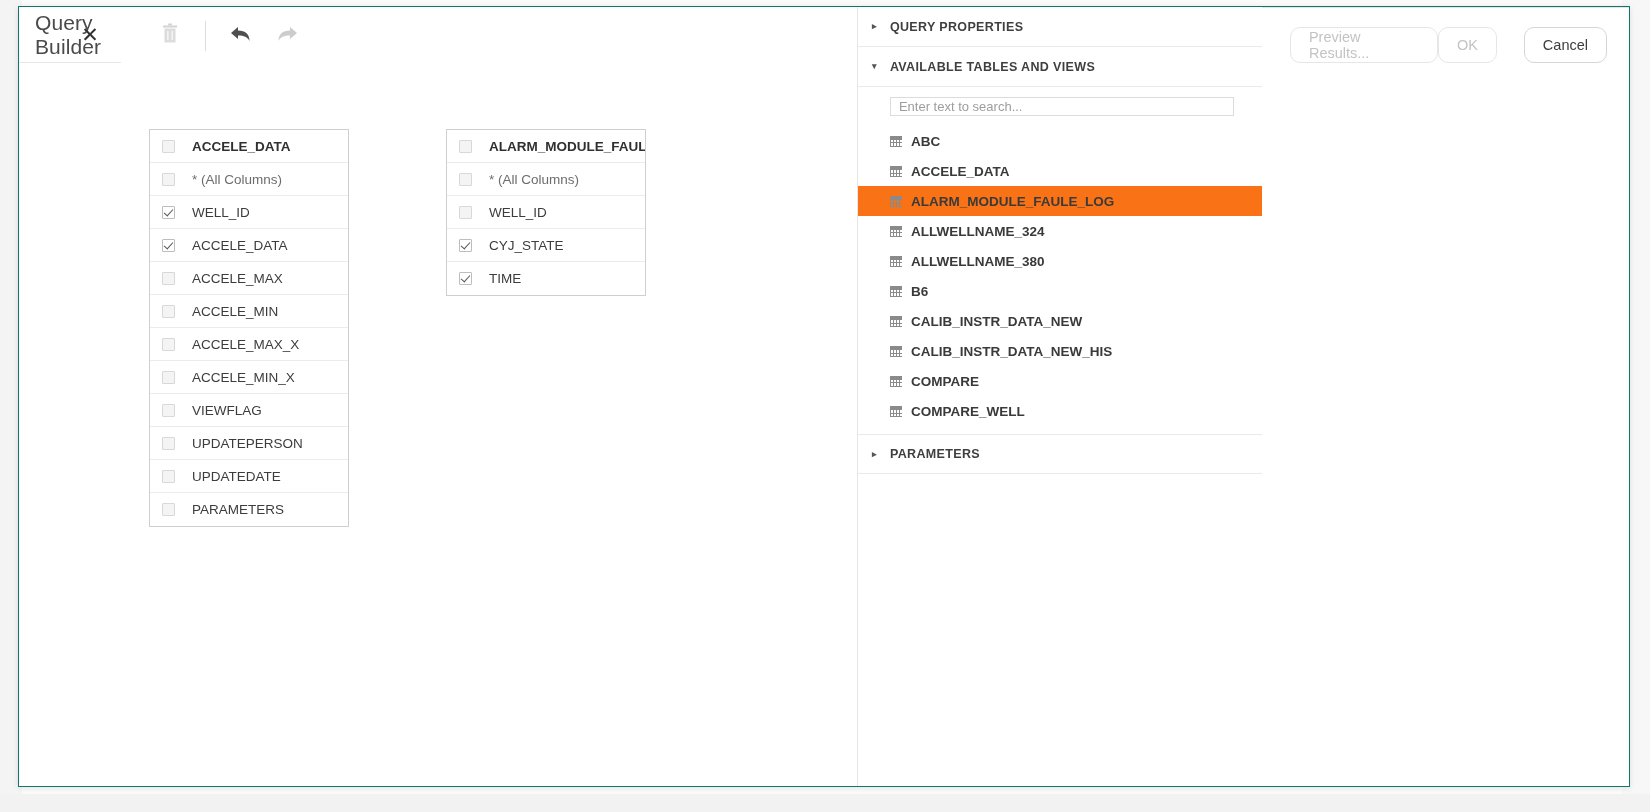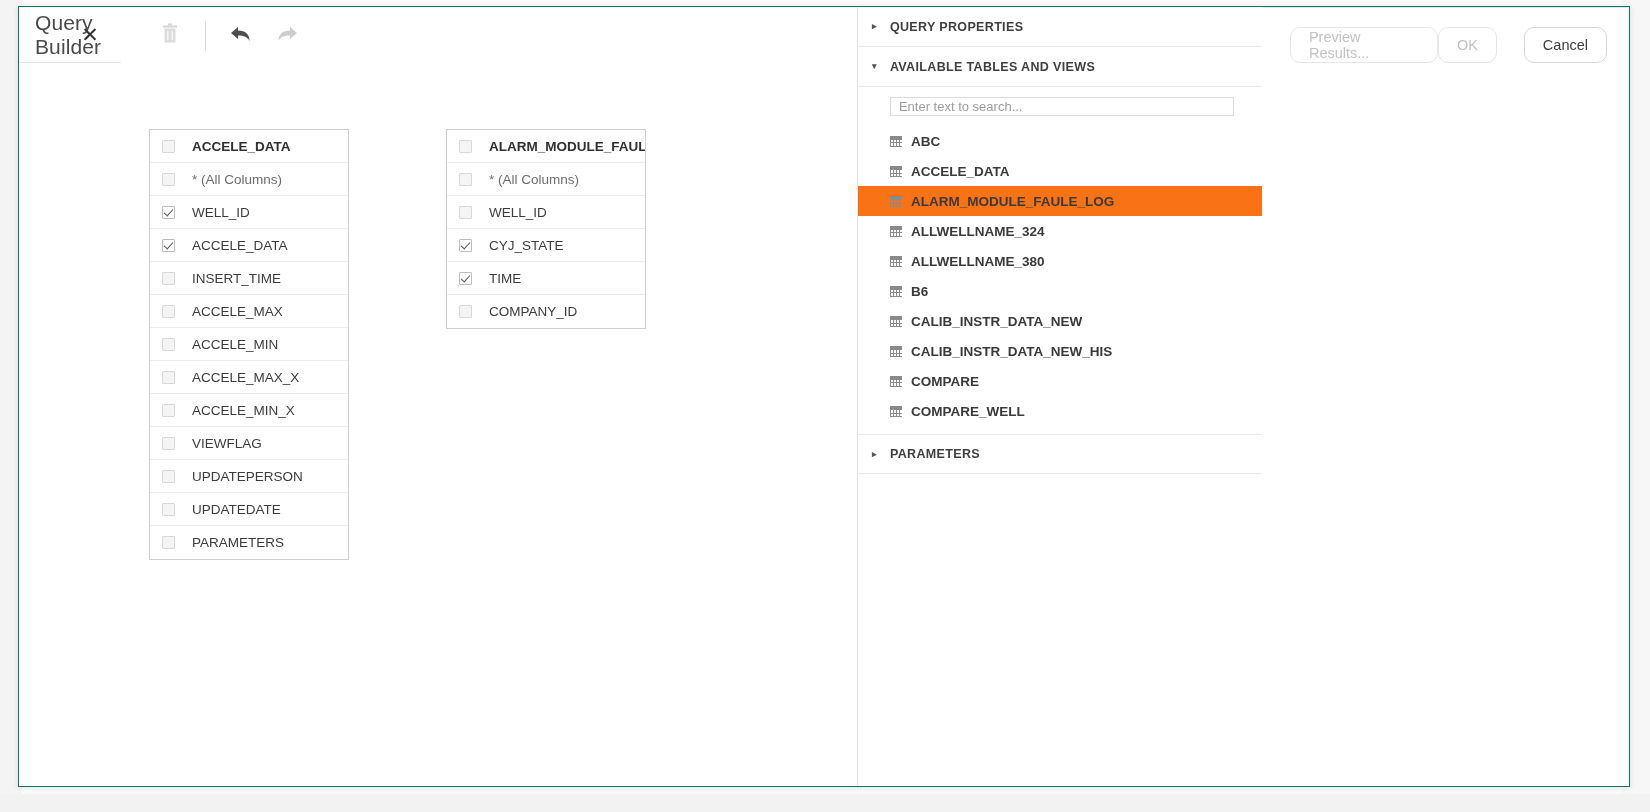--- a/index.html
+++ b/index.html
@@ -275,24 +275,20 @@
             <div class="tbl-row">
               <span class="cb checked"></span>
               <span>WELL_ID</span>
             </div>
             <div class="tbl-row">
               <span class="cb checked"></span>
               <span>ACCELE_DATA</span>
             </div>
             <div class="tbl-row">
               <span class="cb dim"></span>
-              <span>INSERT_TIME</span>
-            </div>
-            <div class="tbl-row">
-              <span class="cb dim"></span>
               <span>ACCELE_MAX</span>
             </div>
             <div class="tbl-row">
               <span class="cb dim"></span>
               <span>ACCELE_MIN</span>
             </div>
             <div class="tbl-row">
               <span class="cb dim"></span>
               <span>ACCELE_MAX_X</span>
             </div>
@@ -330,24 +326,20 @@
               <span class="cb dim"></span>
               <span>WELL_ID</span>
             </div>
             <div class="tbl-row">
               <span class="cb checked"></span>
               <span>CYJ_STATE</span>
             </div>
             <div class="tbl-row">
               <span class="cb checked"></span>
               <span>TIME</span>
-            </div>
-            <div class="tbl-row">
-              <span class="cb dim"></span>
-              <span>COMPANY_ID</span>
             </div>
           </div>
         </div>
     </div>
 
     <div class="side-col">
 
       <div class="sec-head">
         <span class="caret">▸</span>
         <span>QUERY PROPERTIES</span>

